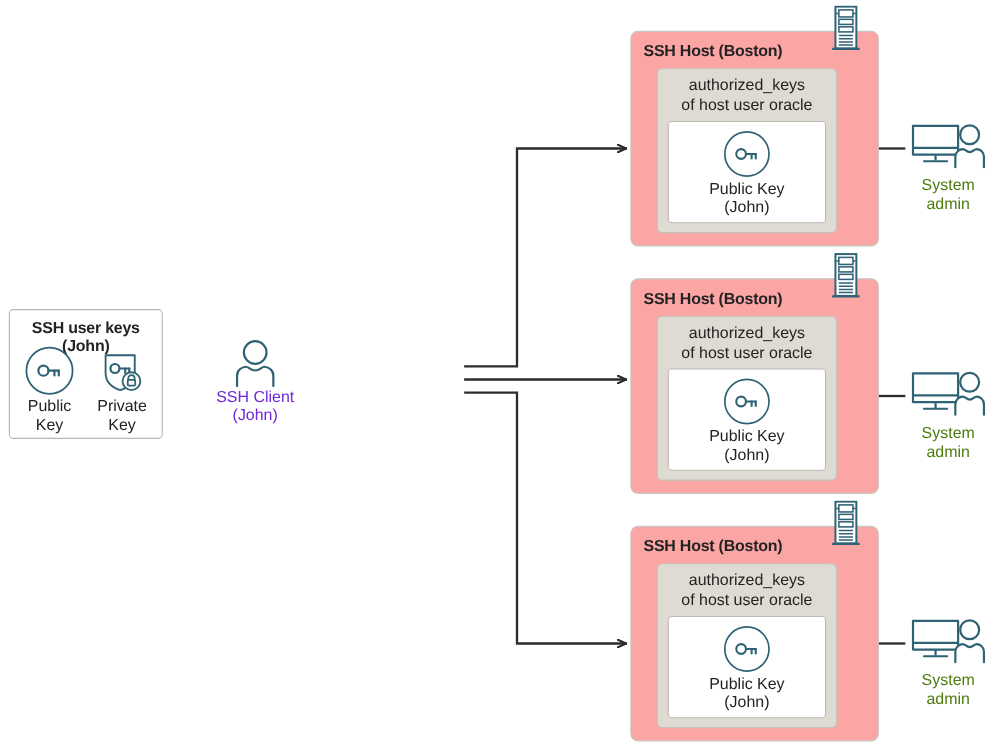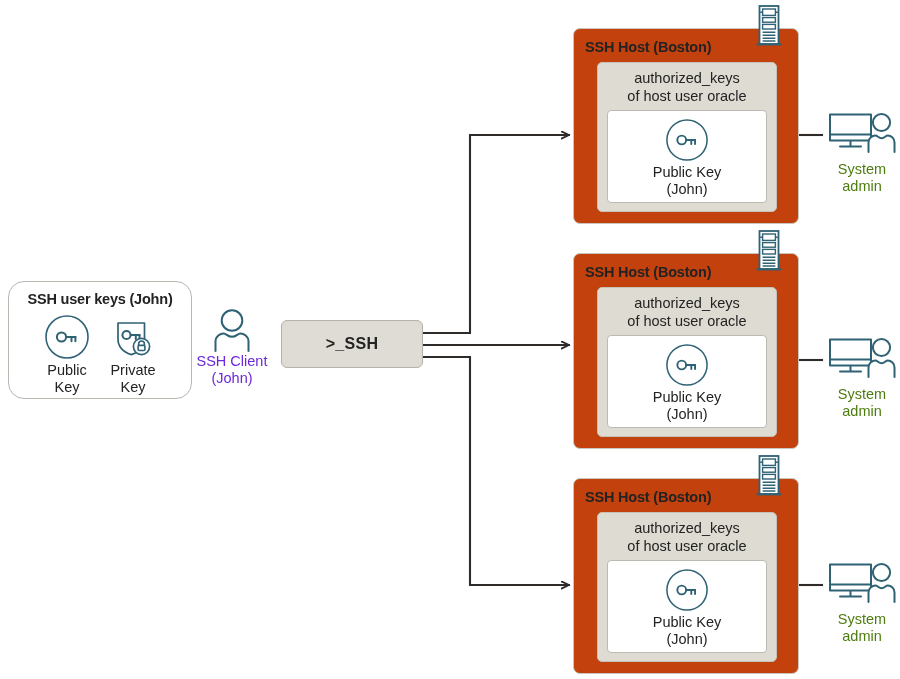--- a/index.html
+++ b/index.html
@@ -29,25 +29,25 @@
     width: 900px;
     height: 679px;
     pointer-events: none;
   }
 
   
   .keys-card {
     position: absolute;
     left: 8px;
     top: 281px;
-    width: 184px;
+    width: 140px;
     height: 118px;
     background: #ffffff;
     border: 1.4px solid #b9b6b0;
-    border-radius: 16px;
+    border-radius: 4px;
     box-sizing: border-box;
   }
   .keys-card-title {
     position: absolute;
     left: 0;
     right: 0;
     top: 9px;
     text-align: center;
     font-size: 14.5px;
     font-weight: bold;
@@ -113,39 +113,39 @@
     color: #232323;
     letter-spacing: 0.3px;
   }
 
   
   .host {
     position: absolute;
     left: 573px;
     width: 226px;
     height: 196px;
-    background: #c2410c;
+    background: #fca5a5;
     border: 1.3px solid #c9c6c0;
     border-radius: 7px;
     box-sizing: border-box;
   }
   .host-title {
     position: absolute;
     left: 11px;
     top: 10px;
     font-size: 14.5px;
     font-weight: bold;
     color: #232323;
     letter-spacing: -0.2px;
   }
   .host-inner {
     position: absolute;
     left: 23px;
     top: 33px;
-    width: 180px;
+    width: 164px;
     height: 150px;
     background: #dedbd2;
     border: 1.2px solid #c5c2ba;
     border-radius: 5px;
     box-sizing: border-box;
   }
   .host-inner-title {
     position: absolute;
     left: 0;
     right: 0;
@@ -272,21 +272,20 @@
     <svg width="40" height="44" viewBox="0 0 40 44">
       <circle cx="20" cy="12.5" r="10.3" fill="none" stroke="#2f6275" stroke-width="2"></circle>
       <path d="M3.5,43 L3.5,33.5 C3.5,28.2 8.3,25.4 11.6,25.4 C14.4,25.4 15.6,28.8 20,28.8 C24.4,28.8 25.6,25.4 28.4,25.4 C31.7,25.4 36.5,28.2 36.5,33.5 L36.5,43" fill="none" stroke="#2f6275" stroke-width="2" stroke-linecap="round" stroke-linejoin="round"></path>
     </svg>
     <div class="client-caption">
       <span>SSH Client</span><br>
       <span>(John)</span>
     </div>
   </div>
 
-  <div class="ssh-box">&gt;_SSH</div>
 
   <div class="host" style="top:28px">
     <svg class="rack-icon" viewBox="0 0 28 42">
       <rect x="4.5" y="1" width="19" height="38" fill="#ffffff" stroke="#2f6275" stroke-width="1.8"></rect>
       <rect x="7.6" y="4" width="12.8" height="6.4" fill="none" stroke="#2f6275" stroke-width="1.4"></rect>
       <path d="M5.2,7.2 L7.6,7.2 M20.4,7.2 L22.8,7.2" stroke="#2f6275" stroke-width="1.4"></path>
       <rect x="7.6" y="12.6" width="12.8" height="4.6" fill="none" stroke="#2f6275" stroke-width="1.4"></rect>
       <rect x="7.6" y="19.4" width="12.8" height="4.6" fill="none" stroke="#2f6275" stroke-width="1.4"></rect>
       <path d="M7.6,27.2 L20.4,27.2 M7.6,30.2 L20.4,30.2 M7.6,33.2 L20.4,33.2 M7.6,36 L20.4,36" stroke="#2f6275" stroke-width="1.4"></path>
       <path d="M1.5,39.4 L26.5,39.4" stroke="#2f6275" stroke-width="2"></path>

